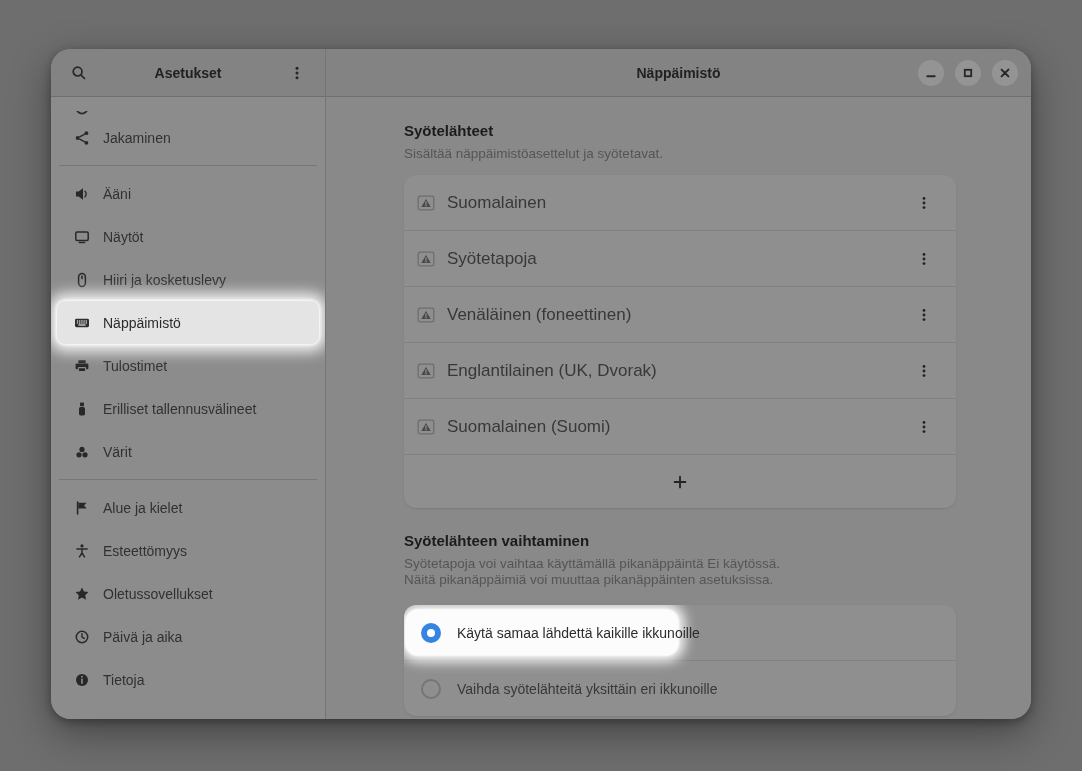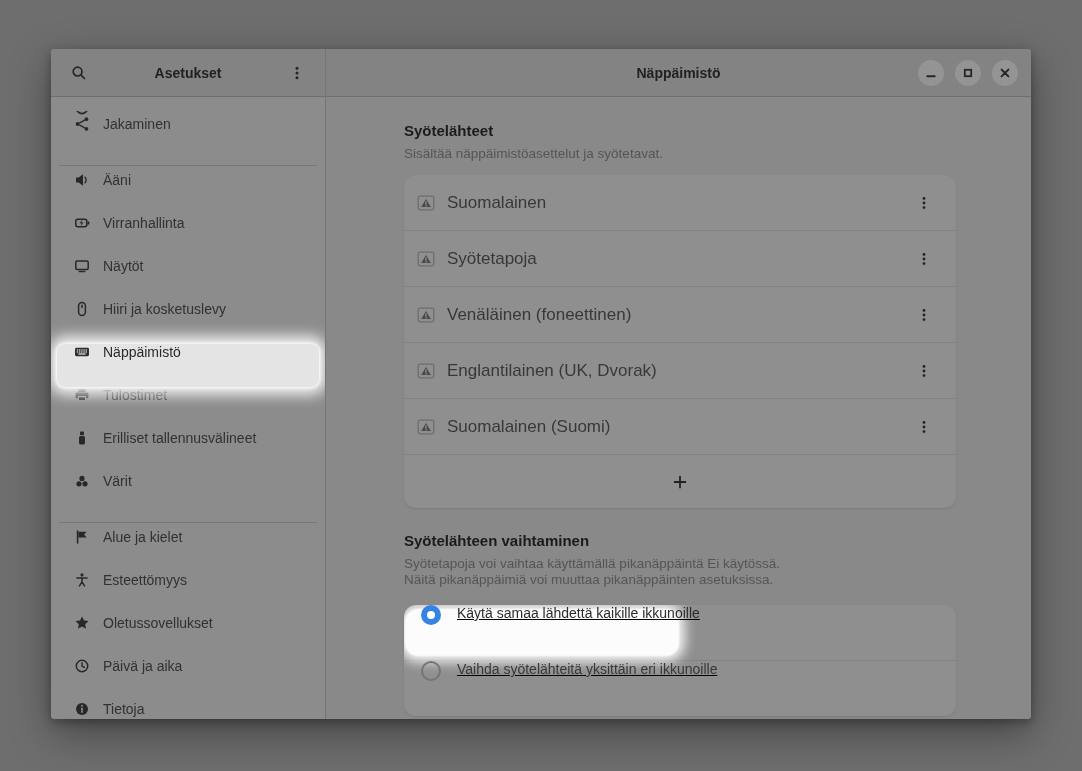--- a/index.html
+++ b/index.html
@@ -5,34 +5,34 @@
   html,body{margin:0;padding:0;}
   body{
     width:1082px;height:771px;overflow:hidden;
     background:#6e6e6e;
     font-family:"Liberation Sans","DejaVu Sans",sans-serif;
     -webkit-font-smoothing:antialiased;
     position:relative;
   }
   .window{
     position:absolute;left:51px;top:49px;width:980px;height:670px;
-    border-radius:4px;overflow:hidden;display:flex;
+    border-radius:20px;overflow:hidden;display:flex;
     box-shadow:0 14px 40px rgba(0,0,0,.38),0 3px 10px rgba(0,0,0,.30);
     background:#898989;
   }
   
   .sidebar{width:274px;flex:0 0 274px;background:#8c8c8c;border-right:1px solid rgba(0,0,0,.16);display:flex;flex-direction:column;}
   .sb-header{height:47px;flex:0 0 47px;background:#838383;border-bottom:1px solid rgba(0,0,0,.15);
     display:flex;align-items:center;justify-content:space-between;padding:0 13px;}
   .hdr-btn{width:30px;height:30px;border:none;background:transparent;display:flex;align-items:center;justify-content:center;color:#262626;padding:0;}
   .sb-title{font-size:14px;font-weight:bold;color:#212121;}
   .sb-list{padding:0 6px;overflow:hidden;}
   .sb-partial{height:19px;display:flex;align-items:flex-end;padding-left:17px;overflow:hidden;color:#2b2b2b;}
   .sb-partial .clipwrap{height:5px;overflow:hidden;}
-  .sb-item{height:43px;display:flex;gap:13px;padding:0 17px;border-radius:8px;
+  .sb-item{height:43px;display:flex;align-items:center;gap:13px;padding:0 17px;border-radius:8px;
     color:#313131;font-size:14px;}
   .sb-item .ic{width:16px;height:16px;flex:0 0 16px;display:flex;align-items:center;justify-content:center;color:#282828;}
   .sb-item.active{background:#e4e4e4;color:#2a2a2a;position:relative;z-index:2;
     box-shadow:0 0 14px 8px rgba(255,255,255,.88),0 0 3px 1px rgba(255,255,255,.95);}
   .sb-item.active .ic{color:#2e2e2e;}
   .sb-divider{height:1px;background:rgba(0,0,0,.15);margin:6px 2px;}
   
   .main{flex:1;display:flex;flex-direction:column;background:#898989;min-width:0;}
   .main-header{height:47px;flex:0 0 47px;background:#838383;border-bottom:1px solid rgba(0,0,0,.15);
     display:flex;align-items:center;position:relative;}
@@ -47,21 +47,21 @@
   .gap-sm{height:13px;}
   .gap-md{height:24px;}
   .gap-lg{height:17px;}
   .card{width:552px;background:#8f8f8f;border-radius:12px;box-shadow:0 1px 2px rgba(0,0,0,.10);overflow:hidden;}
   .src-row{height:55px;display:flex;align-items:center;padding:0 18px 0 13px;border-bottom:1px solid rgba(0,0,0,.09);}
   .img-missing{width:18px;height:18px;flex:0 0 18px;display:flex;align-items:center;justify-content:center;}
   .src-label{margin-left:12px;font-size:17px;color:#383838;}
   .kebab-btn{margin-left:auto;width:28px;height:34px;border:none;background:transparent;padding:0;
     display:flex;align-items:center;justify-content:center;color:#222222;}
   .plus-row{height:53px;display:flex;align-items:center;justify-content:center;border:none;background:transparent;width:100%;padding:0;color:#222222;}
-  .radio-row{height:55px;position:relative;display:flex;align-items:flex-start;padding:0 14px;border-bottom:1px solid rgba(0,0,0,.09);text-decoration:underline;}
+  .radio-row{height:55px;position:relative;display:flex;align-items:center;padding:0 14px;border-bottom:1px solid rgba(0,0,0,.09);}
   .radio-row:last-child{border-bottom:none;}
   .radio{width:20px;height:20px;flex:0 0 20px;margin-left:3px;border-radius:50%;box-sizing:border-box;position:relative;z-index:1;}
   .radio.checked{background:#3584e4;}
   .radio.checked::after{content:"";position:absolute;inset:6px;background:#ffffff;border-radius:50%;}
   .radio.unchecked{border:2px solid #757575;}
   .radio-label{margin-left:16px;font-size:14px;color:#383838;position:relative;z-index:1;}
   .radio-row.highlighted::before{content:"";position:absolute;left:2px;top:5px;width:272px;height:45px;
     background:#fcfcfc;border-radius:12px;
     box-shadow:0 0 12px 7px rgba(255,255,255,.9),0 0 2px 1px rgba(255,255,255,.95);z-index:0;}
   .radio-row.highlighted .radio-label{color:#2c2c2c;}
@@ -123,30 +123,20 @@
       <div class="sb-item">
         <span class="ic">
           <svg width="16" height="16" viewBox="0 0 16 16">
               <path d="M2 5.6v4.8h2.6L9 13.8V2.2L4.6 5.6z" fill="currentColor"></path>
               <path d="M11 5.3a3.8 3.8 0 010 5.4" stroke="currentColor" stroke-width="1.4" fill="none" stroke-linecap="round"></path>
             </svg>
         </span>
         <span class="sb-label">Ääni</span>
       </div>
 
-      <div class="sb-item">
-        <span class="ic">
-          <svg width="16" height="16" viewBox="0 0 16 16">
-              <rect x="1.8" y="4.2" width="11" height="7.6" rx="2" fill="none" stroke="currentColor" stroke-width="1.5"></rect>
-              <rect x="13.6" y="6.4" width="1.8" height="3.2" rx=".7" fill="currentColor"></rect>
-              <path d="M8.2 4.9L5.6 8.3h1.8l-.8 2.8 2.9-3.5H7.6z" fill="currentColor"></path>
-            </svg>
-        </span>
-        <span class="sb-label">Virranhallinta</span>
-      </div>
 
       <div class="sb-item">
         <span class="ic">
           <svg width="16" height="16" viewBox="0 0 16 16">
               <rect x="1.8" y="3" width="12.4" height="8.4" rx="1.2" fill="none" stroke="currentColor" stroke-width="1.5"></rect>
               <path d="M5.4 13.6h5.2" stroke="currentColor" stroke-width="1.5" stroke-linecap="round"></path>
             </svg>
         </span>
         <span class="sb-label">Näytöt</span>
       </div>

